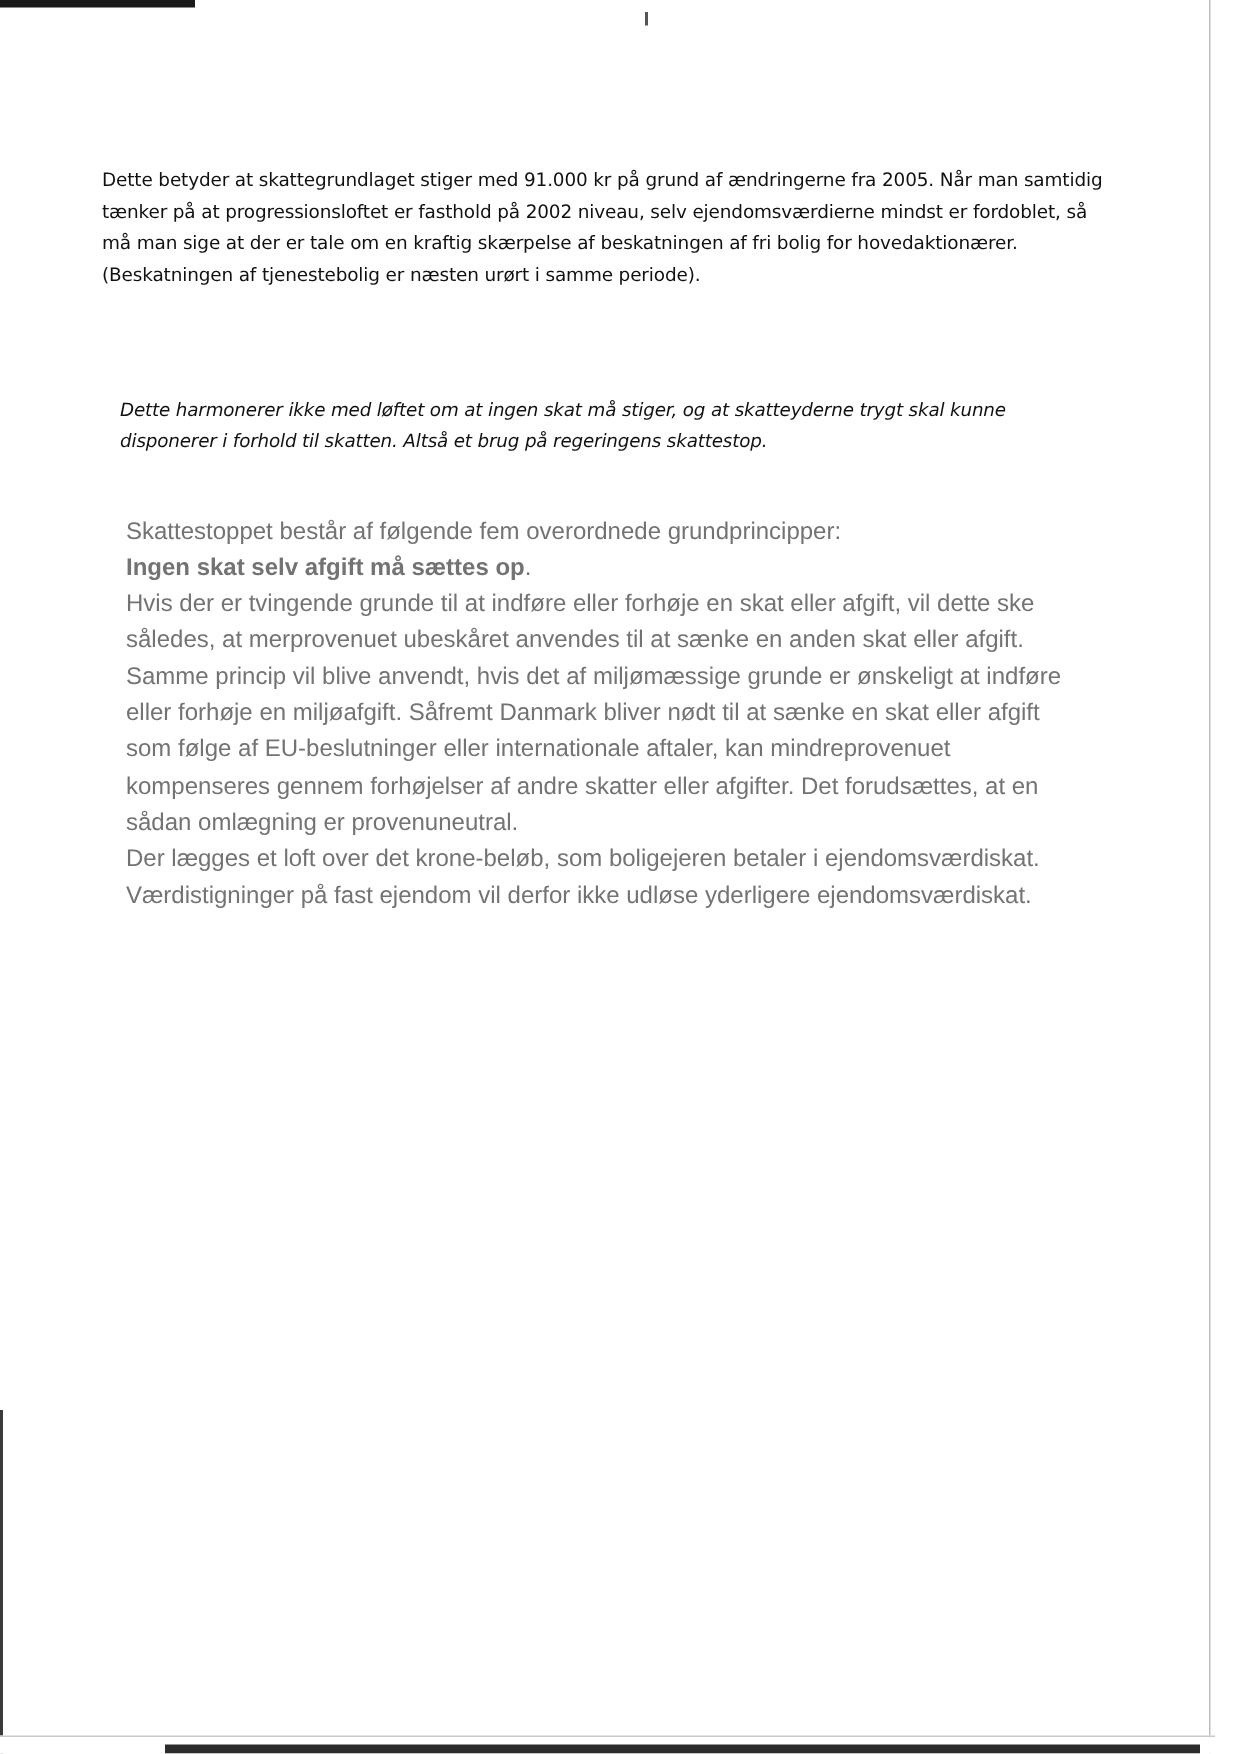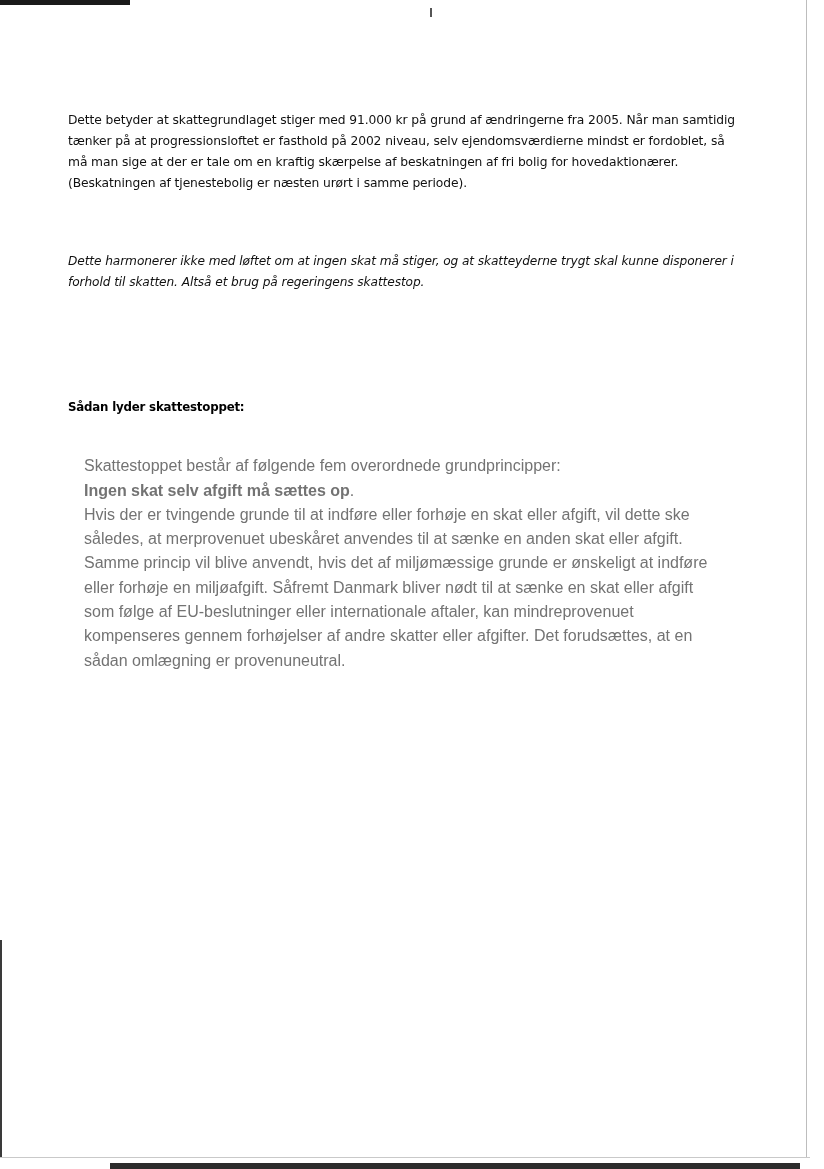--- a/index.html
+++ b/index.html
@@ -93,21 +93,21 @@
     margin: 0;
     letter-spacing: -0.1px;
   }
 
   .para-italic {
     font-family: "DejaVu Sans", sans-serif;
     font-style: italic;
     font-size: 12.2px;
     line-height: 1.72;
     color: #111111;
-    margin: 0;
+    margin: 12px;
     padding-top: 56px;
     letter-spacing: -0.1px;
   }
 
   .heading-bold {
     font-family: "DejaVu Sans", sans-serif;
     font-weight: bold;
     font-size: 11.8px;
     line-height: 1.5;
     color: #000000;
@@ -142,29 +142,29 @@
   <div class="edge-left"></div>
   <div class="edge-bottom"></div>
   <div class="edge-bottom-dark"></div>
 
   <div class="content">
 
     <p class="para-intro">Dette betyder at skattegrundlaget stiger med 91.000 kr på grund af ændringerne fra 2005. Når man samtidig tænker på at progressionsloftet er fasthold på 2002 niveau, selv ejendomsværdierne mindst er fordoblet, så må man sige at der er tale om en kraftig skærpelse af beskatningen af fri bolig for hovedaktionærer. (Beskatningen af tjenestebolig er næsten urørt i samme periode).</p>
 
     <p class="para-italic">Dette harmonerer ikke med  løftet om at ingen skat må stiger, og at skatteyderne trygt skal kunne disponerer i forhold til skatten. Altså et brug på regeringens skattestop.</p>
 
-    <p class="heading-bold">Sådan lyder skattestoppet:</p>
 
     <div class="body-block">
 
       <p>Skattestoppet består af følgende fem overordnede grundprincipper:</p>
 
       <p><strong>Ingen skat selv afgift må sættes op</strong><span>.</span></p>
 
 
 
       <p>Hvis der er tvingende grunde til at indføre eller forhøje en skat eller afgift, vil dette ske således, at merprovenuet ubeskåret anvendes til at sænke en anden skat eller afgift. Samme princip vil blive anvendt, hvis det af miljømæssige grunde er ønskeligt at indføre eller forhøje en miljøafgift. Såfremt Danmark bliver nødt til at sænke en skat eller afgift som følge af EU-beslutninger eller internationale aftaler, kan mindreprovenuet kompenseres gennem forhøjelser af andre skatter eller afgifter. Det forudsættes, at en sådan omlægning er provenuneutral.</p>
 
+      <p>Der lægges et loft over det krone-beløb, som boligejeren betaler i ejendomsværdiskat. Værdistigninger på fast ejendom vil derfor ikke udløse yderligere ejendomsværdiskat.</p>
 
     </div>
 
   </div>
 </div>
 
 </body></html>

